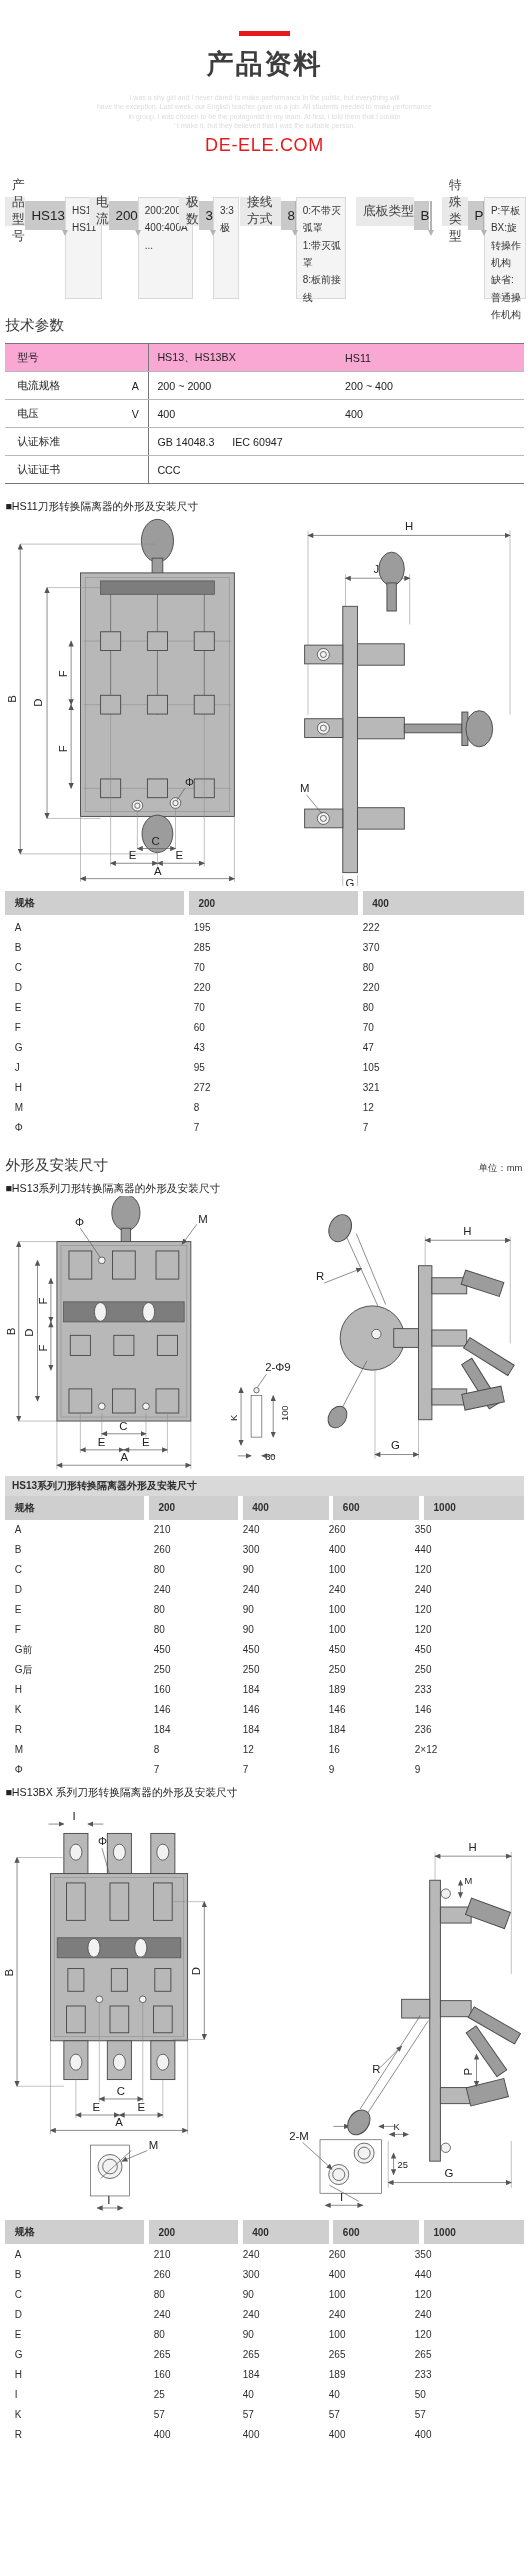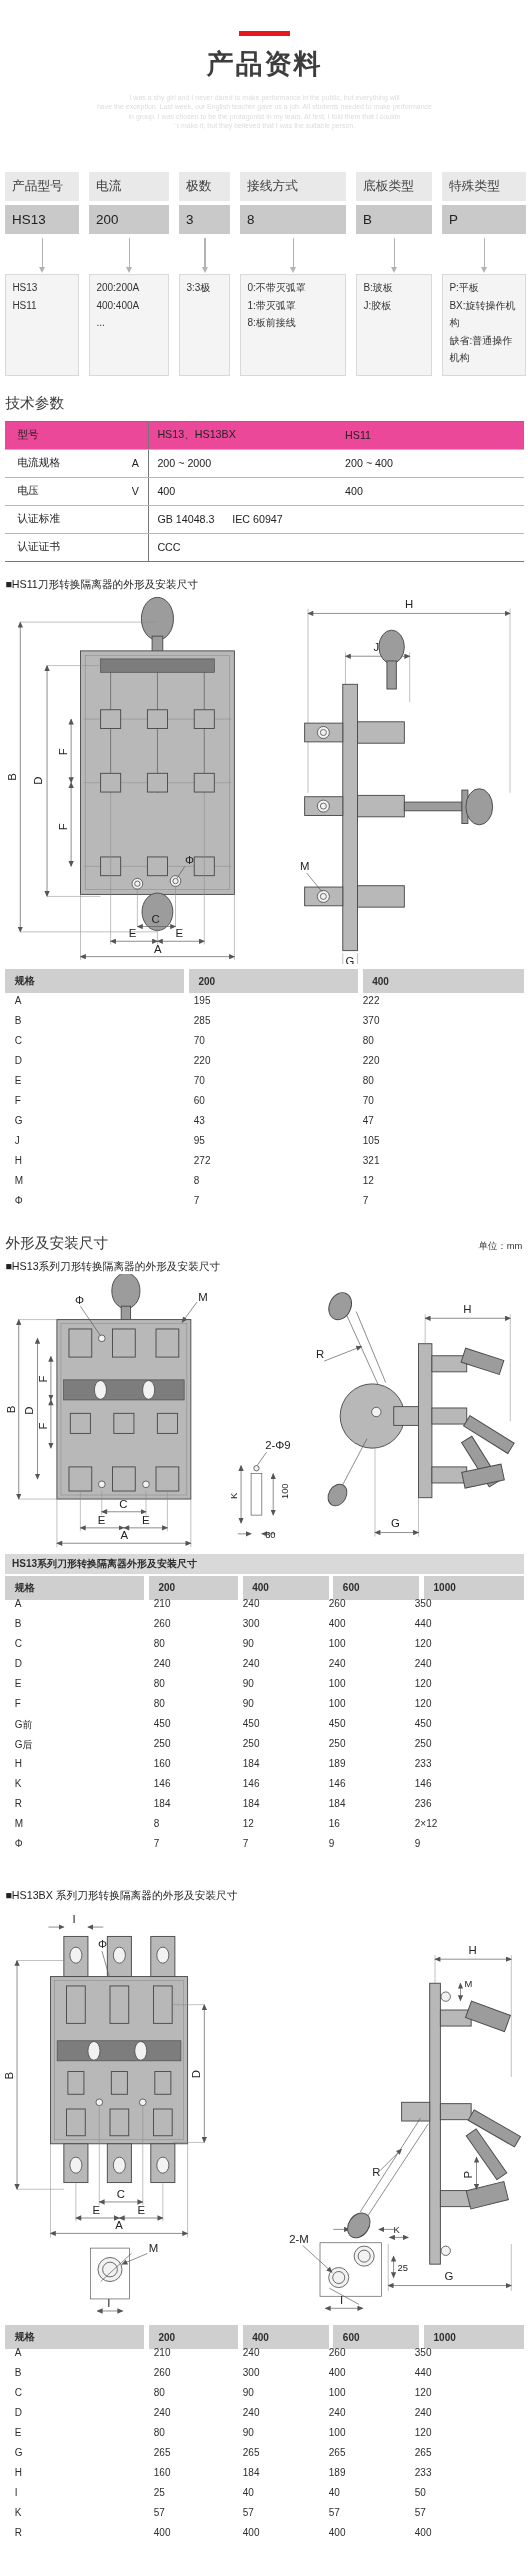--- a/index.html
+++ b/index.html
@@ -7,46 +7,46 @@
   .page{width:529px;min-height:2576px;overflow:hidden;}
 
   
   .red-bar{width:51px;height:4.7px;background:#e8191c;margin:31px auto 0;}
   .page-title{margin-top:10.7px;text-align:center;font-size:27px;font-weight:bold;color:#3d3d3d;letter-spacing:2px;}
   .intro{margin-top:10.7px;text-align:center;font-size:7px;line-height:9.4px;color:#dcdcdc;}
   .site{margin-top:4px;text-align:center;font-size:18px;color:#e8191c;letter-spacing:0.7px;}
 
   
   .model-wrap{display:flex;gap:10px;padding:0 0 0 5.4px;margin-top:41px;}
-  .model-col{display:flex;flex-direction:column;}
+  .model-col{display:flex;flex-direction:row;}
   .mc0{width:74px}.mc1{width:80px}.mc2{width:51px}.mc3{width:106px}.mc4{width:76px}.mc5{width:84px}
   .m-head{background:#e9e9e9;color:#3f3f3f;font-size:12.7px;height:29.4px;display:flex;align-items:center;padding-left:6.7px;box-sizing:border-box;}
   .m-code{background:#c9c9c9;color:#222;font-size:13.4px;height:29.4px;display:flex;align-items:center;padding-left:6.7px;box-sizing:border-box;margin-top:4px;}
   .m-arrow{width:1.3px;height:32px;background:#b3b3b3;margin:4px auto 4px;position:relative;}
   .m-arrow::after{content:"";position:absolute;left:-2.7px;bottom:-6px;border:3.3px solid transparent;border-top:6px solid #b3b3b3;}
   .m-box{background:#f4f4f4;border:0.7px solid #d9d9d9;height:102px;box-sizing:border-box;padding:4px 4px 4px 6px;font-size:10px;line-height:17.4px;color:#333;}
 
   
   .sec-title{font-size:14.7px;font-weight:normal;color:#3a3a3a;padding-left:5.4px;}
   .sub-title{font-size:10.7px;font-weight:normal;color:#222;padding-left:5.4px;}
   .dims-head{display:flex;justify-content:space-between;align-items:flex-end;padding:0 6.7px 0 5.4px;}
   .unit-note{font-size:9.4px;color:#333;}
 
   
   .tech-table{margin:8px 5.4px 0;border-top:1.3px solid #777;border-bottom:1.3px solid #777;font-size:10.7px;color:#222;}
   .tech-row{display:flex;align-items:stretch;border-top:0.7px solid #b8b8b8;}
   .tech-row:first-child{border-top:none;}
-  .tech-head{background:#ec4899;}
+  .tech-head{background:#f9a8d4;}
   .t-label{width:144px;box-sizing:border-box;display:flex;justify-content:space-between;align-items:center;padding:0 9.4px 0 12px;border-right:1.3px solid #777;min-height:27px;}
   .t-v1{width:193px;box-sizing:border-box;display:flex;align-items:center;padding-left:8px;white-space:pre-wrap;min-height:27px;}
   .t-v2{flex:1;display:flex;align-items:center;padding-left:2.7px;min-height:27px;}
 
   
   .dtable{margin:0 5.4px 0;font-size:10px;color:#2e2e2e;}
-  .trow{display:flex;height:20px;}
+  .trow{display:flex;align-items:center;height:20px;}
   .trow.thead{height:24px;margin-bottom:2px;}
   .tcell{box-sizing:border-box;padding-left:9.4px;}
   .thead .tcell{background:#cfcfcf;font-weight:bold;height:24px;display:flex;align-items:center;margin-right:4.7px;}
   .thead .tcell:last-child{margin-right:0;}
   .dims2 .c0{width:179px}.dims2 .c1{width:169px}.dims2 .c2{flex:1}
   .dims4 .c0{width:139px}.dims4 .c1{width:89px}.dims4 .c2{width:86px}.dims4 .c3{width:86px}.dims4 .c4{flex:1}
   .dims4 .trow{height:20px}
   .dims4.tall .trow{height:20px}
   .table-bar{margin:0 5.4px;background:#d9d9d9;height:20px;display:flex;align-items:center;padding-left:6.7px;font-size:10px;font-weight:bold;color:#2e2e2e;box-sizing:border-box;}
 
@@ -67,20 +67,21 @@
 <div class="page">
 
   <div class="red-bar"></div>
   <div class="page-title">产品资料</div>
   <div class="intro">
     <div>I was a shy girl and I never dared to make performance in the public, but everything will</div>
     <div>have the exception. Last week, our English teacher gave us a job. All students needed to make performance</div>
     <div>in group. I was chosen to be the protagonist in my team. At first, I told them that I couldn</div>
     <div>' t make it, but they believed that I was the suitable person.</div>
   </div>
+  <div class="site">DE-ELE.COM</div>
 
   <div class="model-wrap">
       <div class="model-col mc0">
         <div class="m-head">产品型号</div>
         <div class="m-code">HS13</div>
         <div class="m-arrow"></div>
         <div class="m-box">
           <div class="">HS13</div>
           <div class="">HS11</div>
         </div>
@@ -110,24 +111,20 @@
         <div class="m-box">
           <div class="">0:不带灭弧罩</div>
           <div class="">1:带灭弧罩</div>
           <div class="">8:板前接线</div>
         </div>
       </div>
       <div class="model-col mc4">
         <div class="m-head">底板类型</div>
         <div class="m-code">B</div>
         <div class="m-arrow"></div>
-        <div class="m-box">
-          <div class="">B:玻板</div>
-          <div class="">J:胶板</div>
-        </div>
       </div>
       <div class="model-col mc5">
         <div class="m-head">特殊类型</div>
         <div class="m-code">P</div>
         <div class="m-arrow"></div>
         <div class="m-box">
           <div class="">P:平板</div>
           <div class="">BX:旋转操作机构</div>
           <div class="">缺省:普通操作机构</div>
         </div>
@@ -556,21 +553,21 @@
       </div>
       <div class="trow">
         <div class="tcell c0">Φ</div>
         <div class="tcell c1">7</div>
         <div class="tcell c2">7</div>
         <div class="tcell c3">9</div>
         <div class="tcell c4">9</div>
       </div>
     </div>
 
-  <div class="sub-title" style="margin-top:31px;">■HS13BX 系列刀形转换隔离器的外形及安装尺寸</div>
+  <div class="sub-title" style="margin-top:6px;">■HS13BX 系列刀形转换隔离器的外形及安装尺寸</div>
 
   <svg class="drawing" width="529" height="416" viewBox="0 0 790 622">
     <defs>
       <marker id="a3e" markerWidth="10" markerHeight="8" refX="8" refY="4" orient="auto">
           <path d="M0,0 L9,4 L0,8 z" fill="#555"></path>
         </marker>
       <marker id="a3s" markerWidth="10" markerHeight="8" refX="1" refY="4" orient="auto">
           <path d="M9,0 L0,4 L9,8 z" fill="#555"></path>
         </marker>
     </defs>

